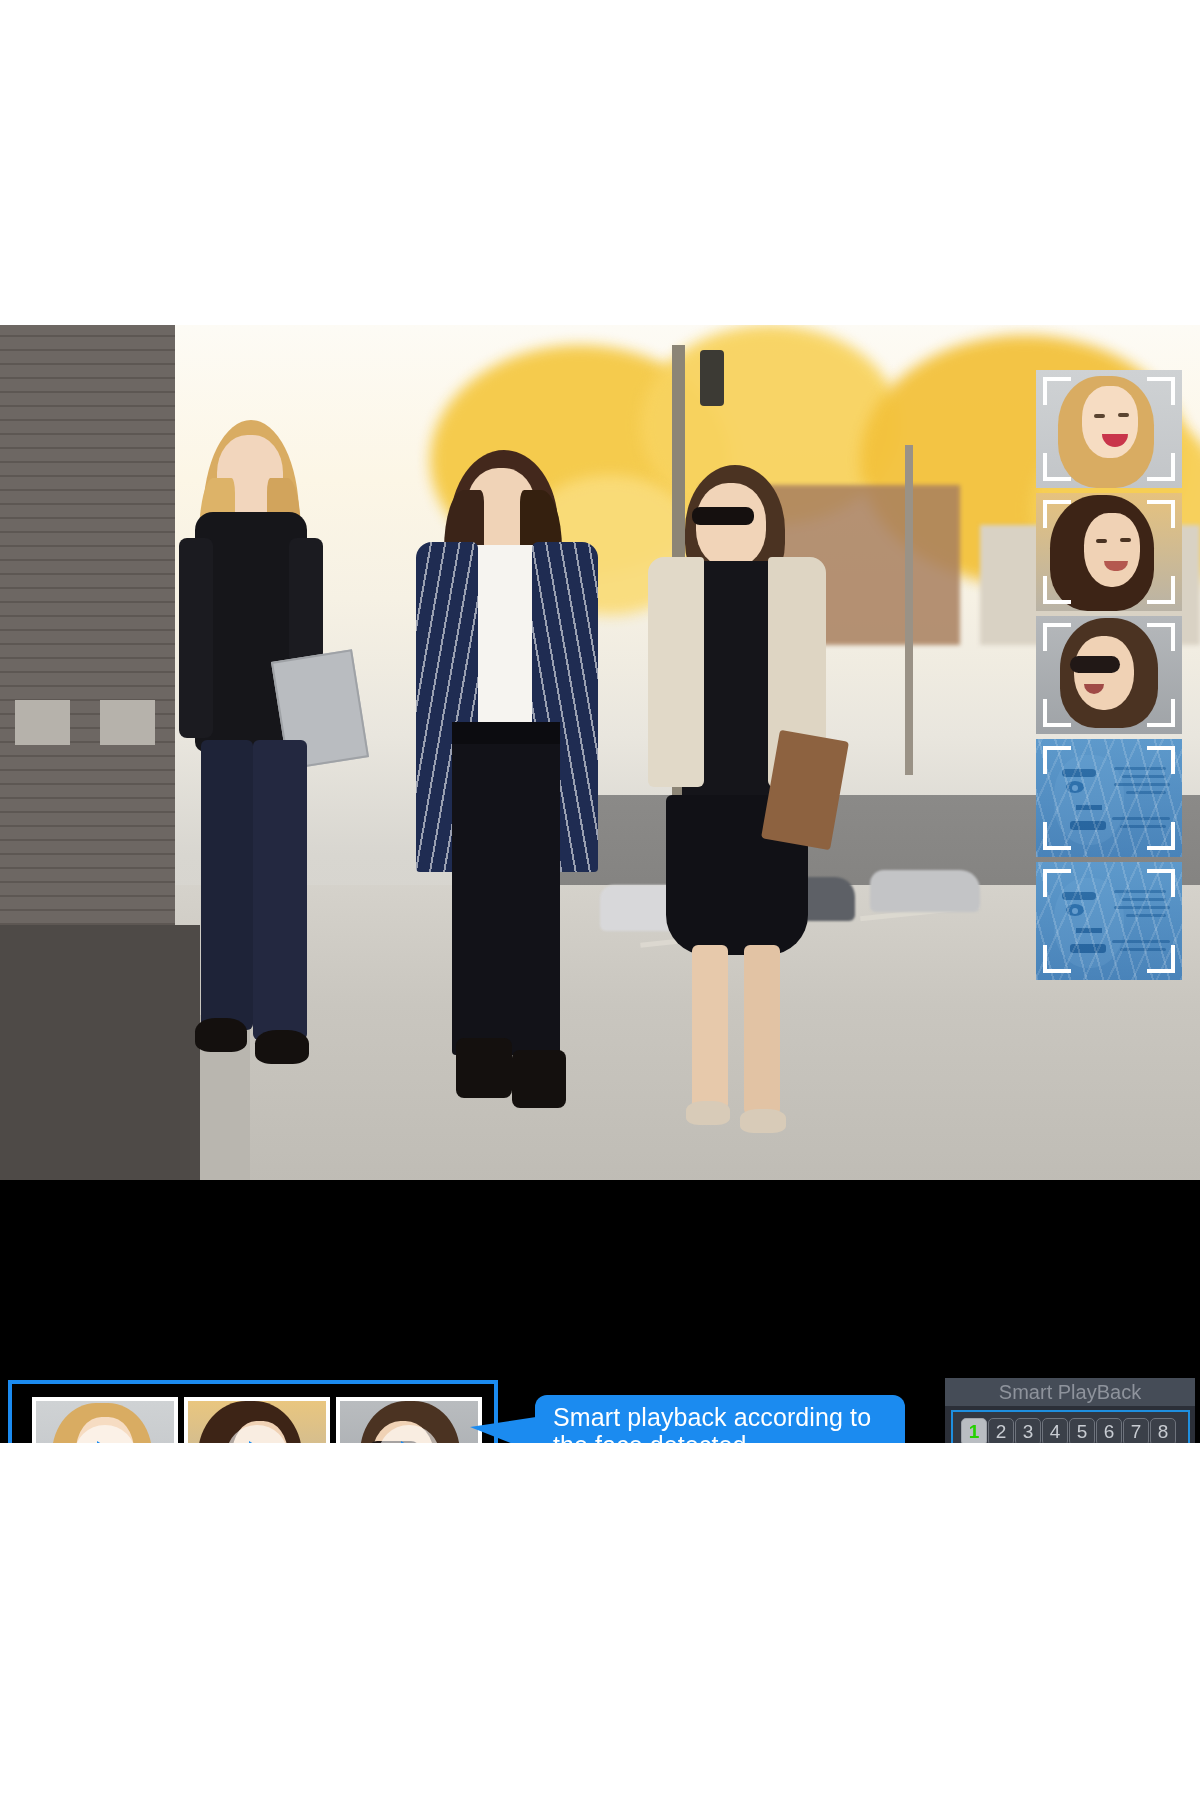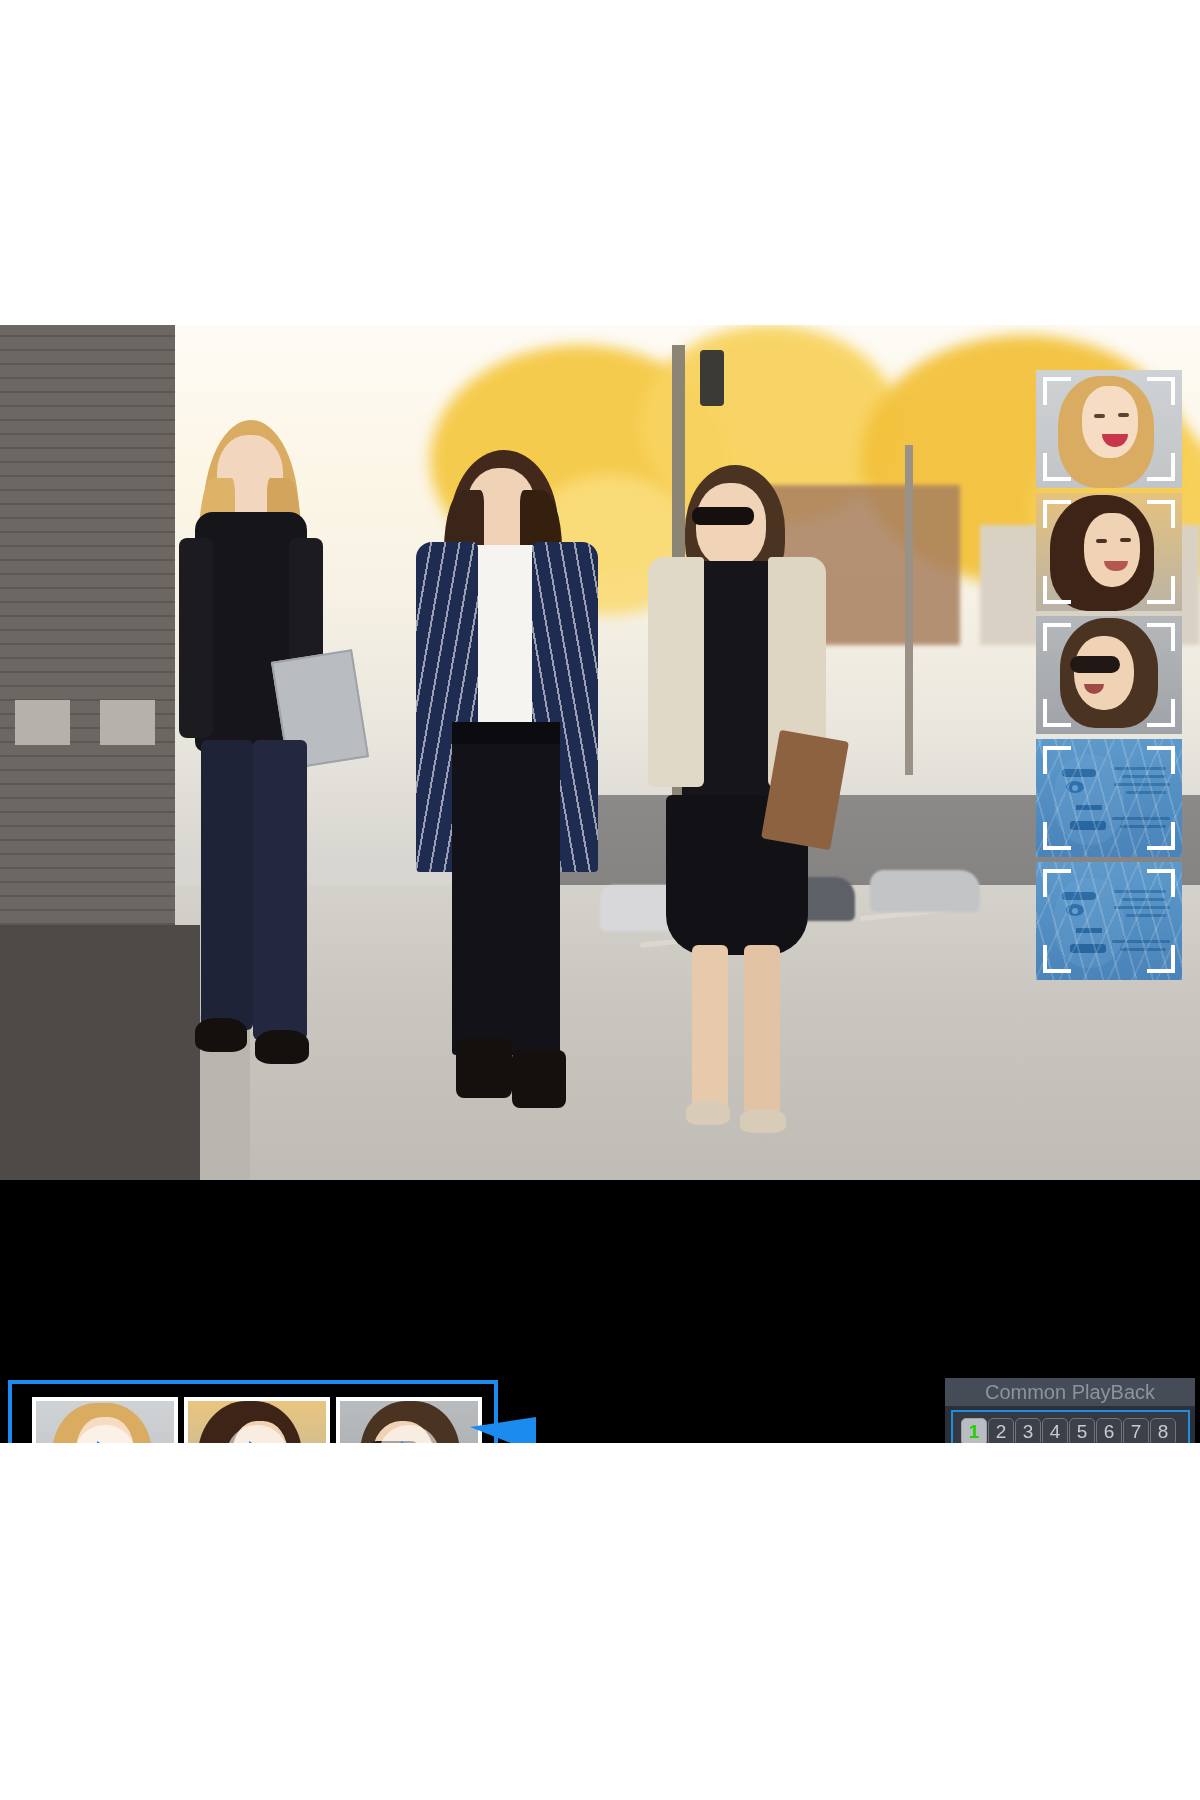--- a/index.html
+++ b/index.html
@@ -291,23 +291,29 @@
         <div style="position:absolute;left:20px;top:0px;width:100px;height:114px;border-radius:46% 46% 34% 34%;background:#4b3322;"></div>
         <div style="position:absolute;left:32px;top:20px;width:62px;height:76px;border-radius:46% 46% 48% 48%;background:#f0d2b5;"></div>
         <div style="position:absolute;left:28px;top:40px;width:52px;height:18px;background:#211816;border-radius:9px;"></div>
         <div class="playBtn">
           <div class="playTri"></div>
         </div>
       </div>
     </div>
 
     <div id="calloutTail"></div>
+    <div id="callout">
+      <span>
+        <span>Smart playback according to</span><br>
+        <span>the face detected</span>
+      </span>
+    </div>
 
     <div id="cpPanel">
-      <div id="cpTitle">Common PlayBack</div>
+      <div id="cpTitle">Smart PlayBack</div>
       <div id="cpBody">
         <div style="white-space:nowrap;">
           <span class="chBtn sel">1</span><span class="chBtn">2</span><span class="chBtn">3</span><span class="chBtn">4</span><span class="chBtn">5</span><span class="chBtn">6</span><span class="chBtn">7</span><span class="chBtn">8</span>
         </div>
 
       </div>
     </div>
 
   </div>
 </div>

